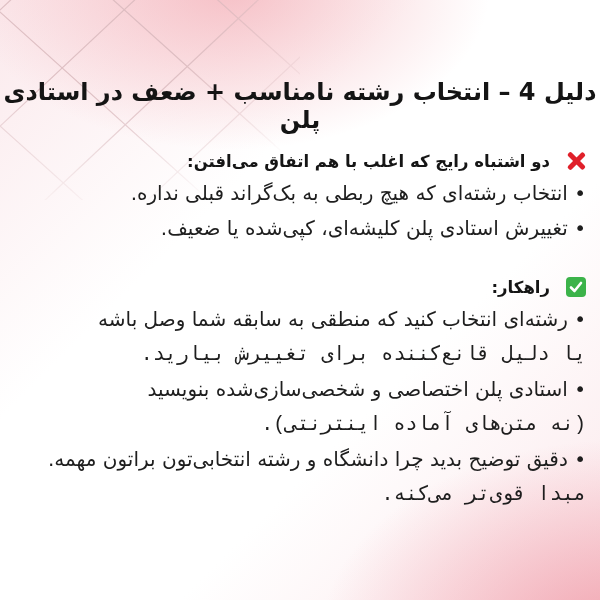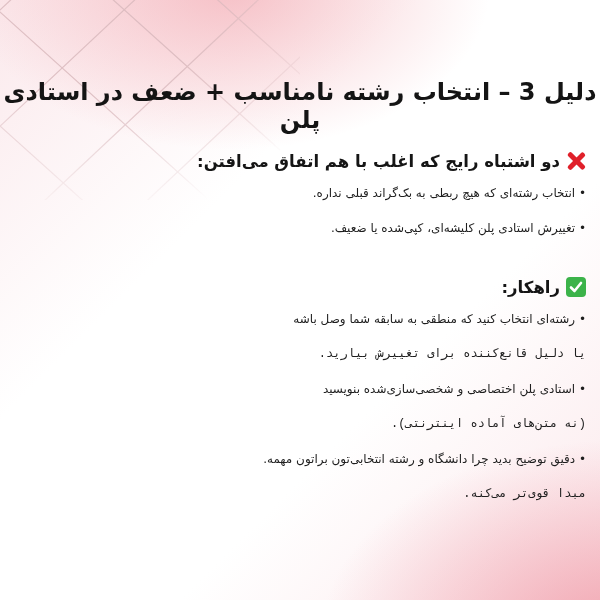--- a/index.html
+++ b/index.html
@@ -26,26 +26,26 @@
       position: absolute; left: 0; right: 0; top: 78px;
       text-align: center; direction: rtl;
       font-size: 24px; font-weight: bold; color: #141414;
       letter-spacing: -0.3px;
     }
     .content {
       position: absolute; right: 14px; left: 20px; top: 146px;
       direction: rtl; text-align: right;
     }
     .section-head {
-      display: flex; align-items: center; gap: 6px;
+      display: flex; align-items: center; gap: 16px;
       font-size: 16.5px; font-weight: bold; color: #151515;
       height: 30px;
     }
     .line {
-      font-size: 12px; color: #1e1e1e; line-height: 35px; white-space: nowrap;
+      font-size: 20px; color: #1e1e1e; line-height: 35px; white-space: nowrap;
     }
     .line.cont { padding-right: 0; font-family: Liberation Mono, monospace; }
     .gap { height: 26px; }
     .icon-x {
       width: 20px; height: 20px; position: relative; display: inline-block; flex: none;
     }
     .icon-x::before, .icon-x::after {
       content: ""; position: absolute; left: 8px; top: -1px; width: 4.5px; height: 22px;
       background: #e0202a; border-radius: 2px;
     }
@@ -70,21 +70,21 @@
     <line x1="80" y1="-100" x2="380" y2="170"></line>
     <line x1="150" y1="-120" x2="450" y2="150"></line>
     <line x1="-60" y1="280" x2="260" y2="-20"></line>
     <line x1="-120" y1="220" x2="200" y2="-80"></line>
     <line x1="0" y1="340" x2="330" y2="30"></line>
     <line x1="60" y1="380" x2="390" y2="70"></line>
     <line x1="-180" y1="160" x2="140" y2="-140"></line>
   </g>
 </svg>
 
-<div class="title">دلیل 3 – انتخاب رشته نامناسب + ضعف در استادی پلن</div>
+<div class="title">دلیل 4 – انتخاب رشته نامناسب + ضعف در استادی پلن</div>
 
 <div class="content">
 
   <div class="section-head">
     <span class="icon-x"></span>
     <span>دو اشتباه رایج که اغلب با هم اتفاق می‌افتن:</span>
   </div>
   <div class="line">• انتخاب رشته‌ای که هیچ ربطی به بک‌گراند قبلی نداره.</div>
   <div class="line">• تغییرش استادی پلن کلیشه‌ای، کپی‌شده یا ضعیف.</div>
 

